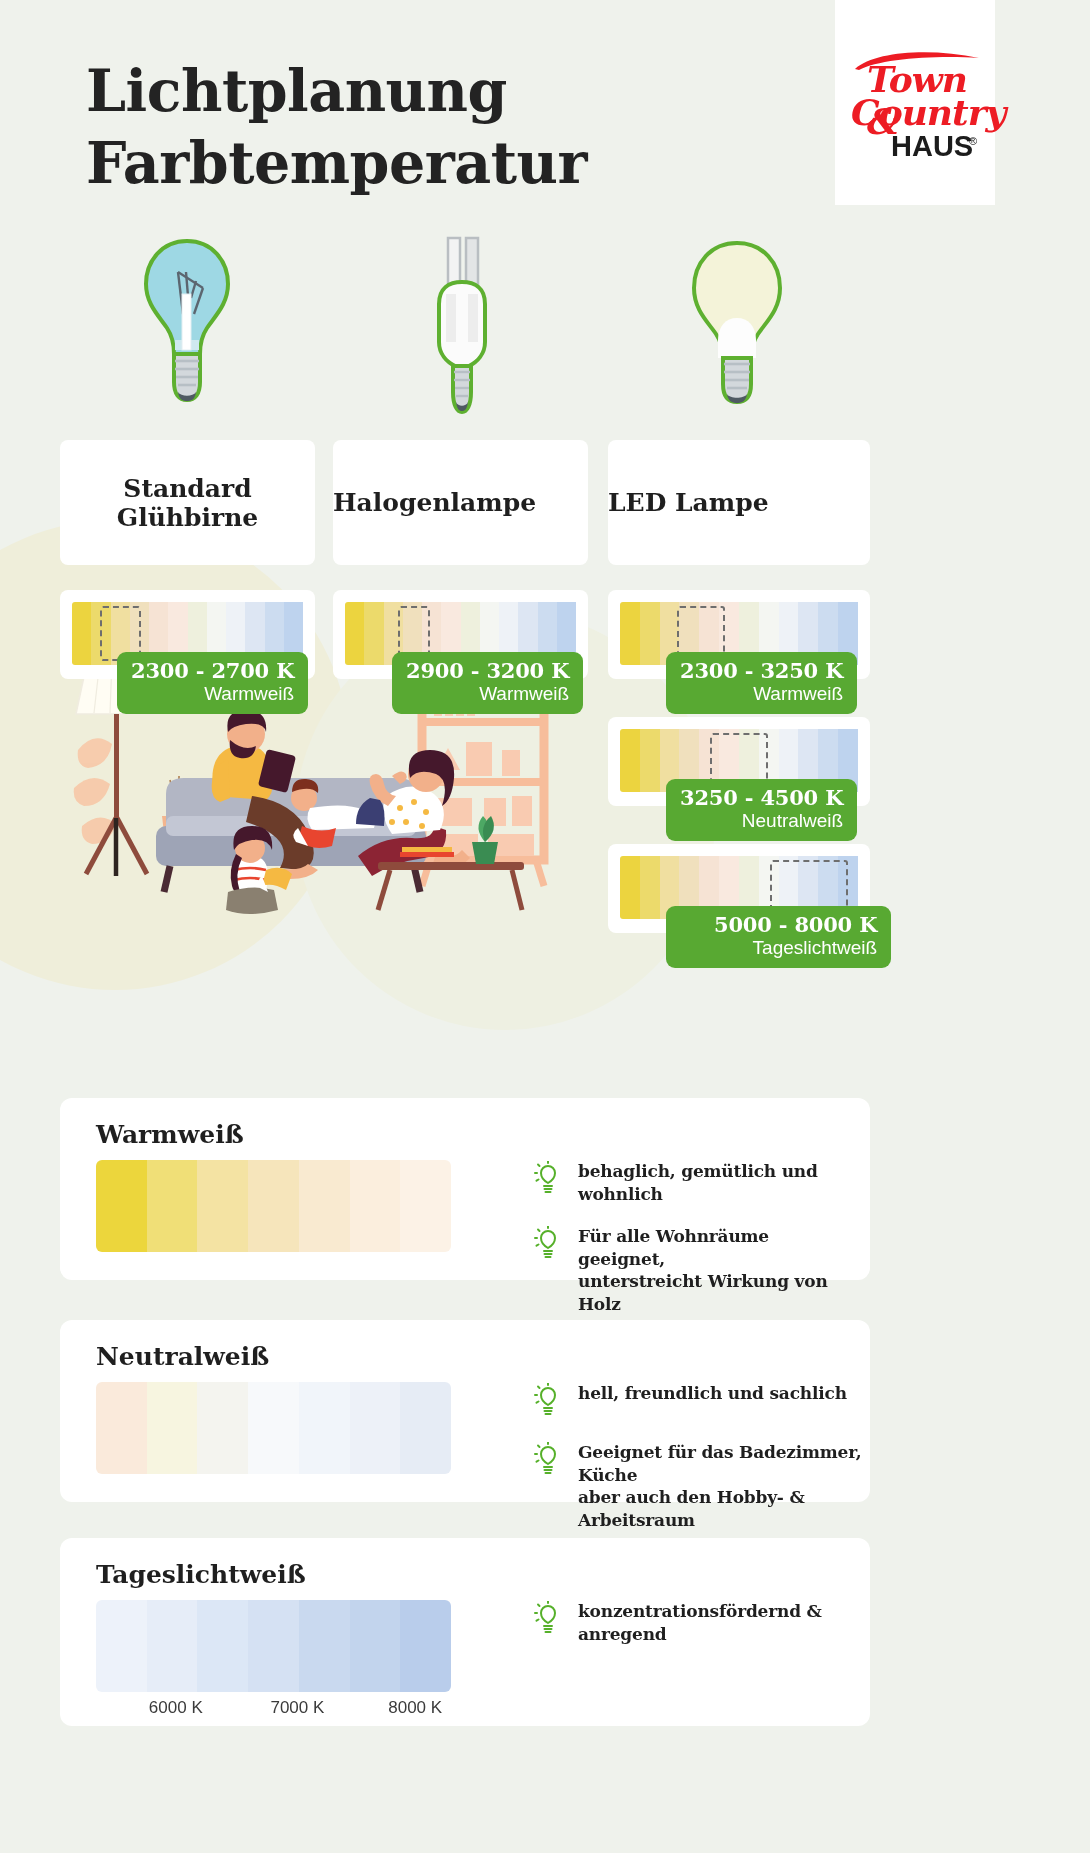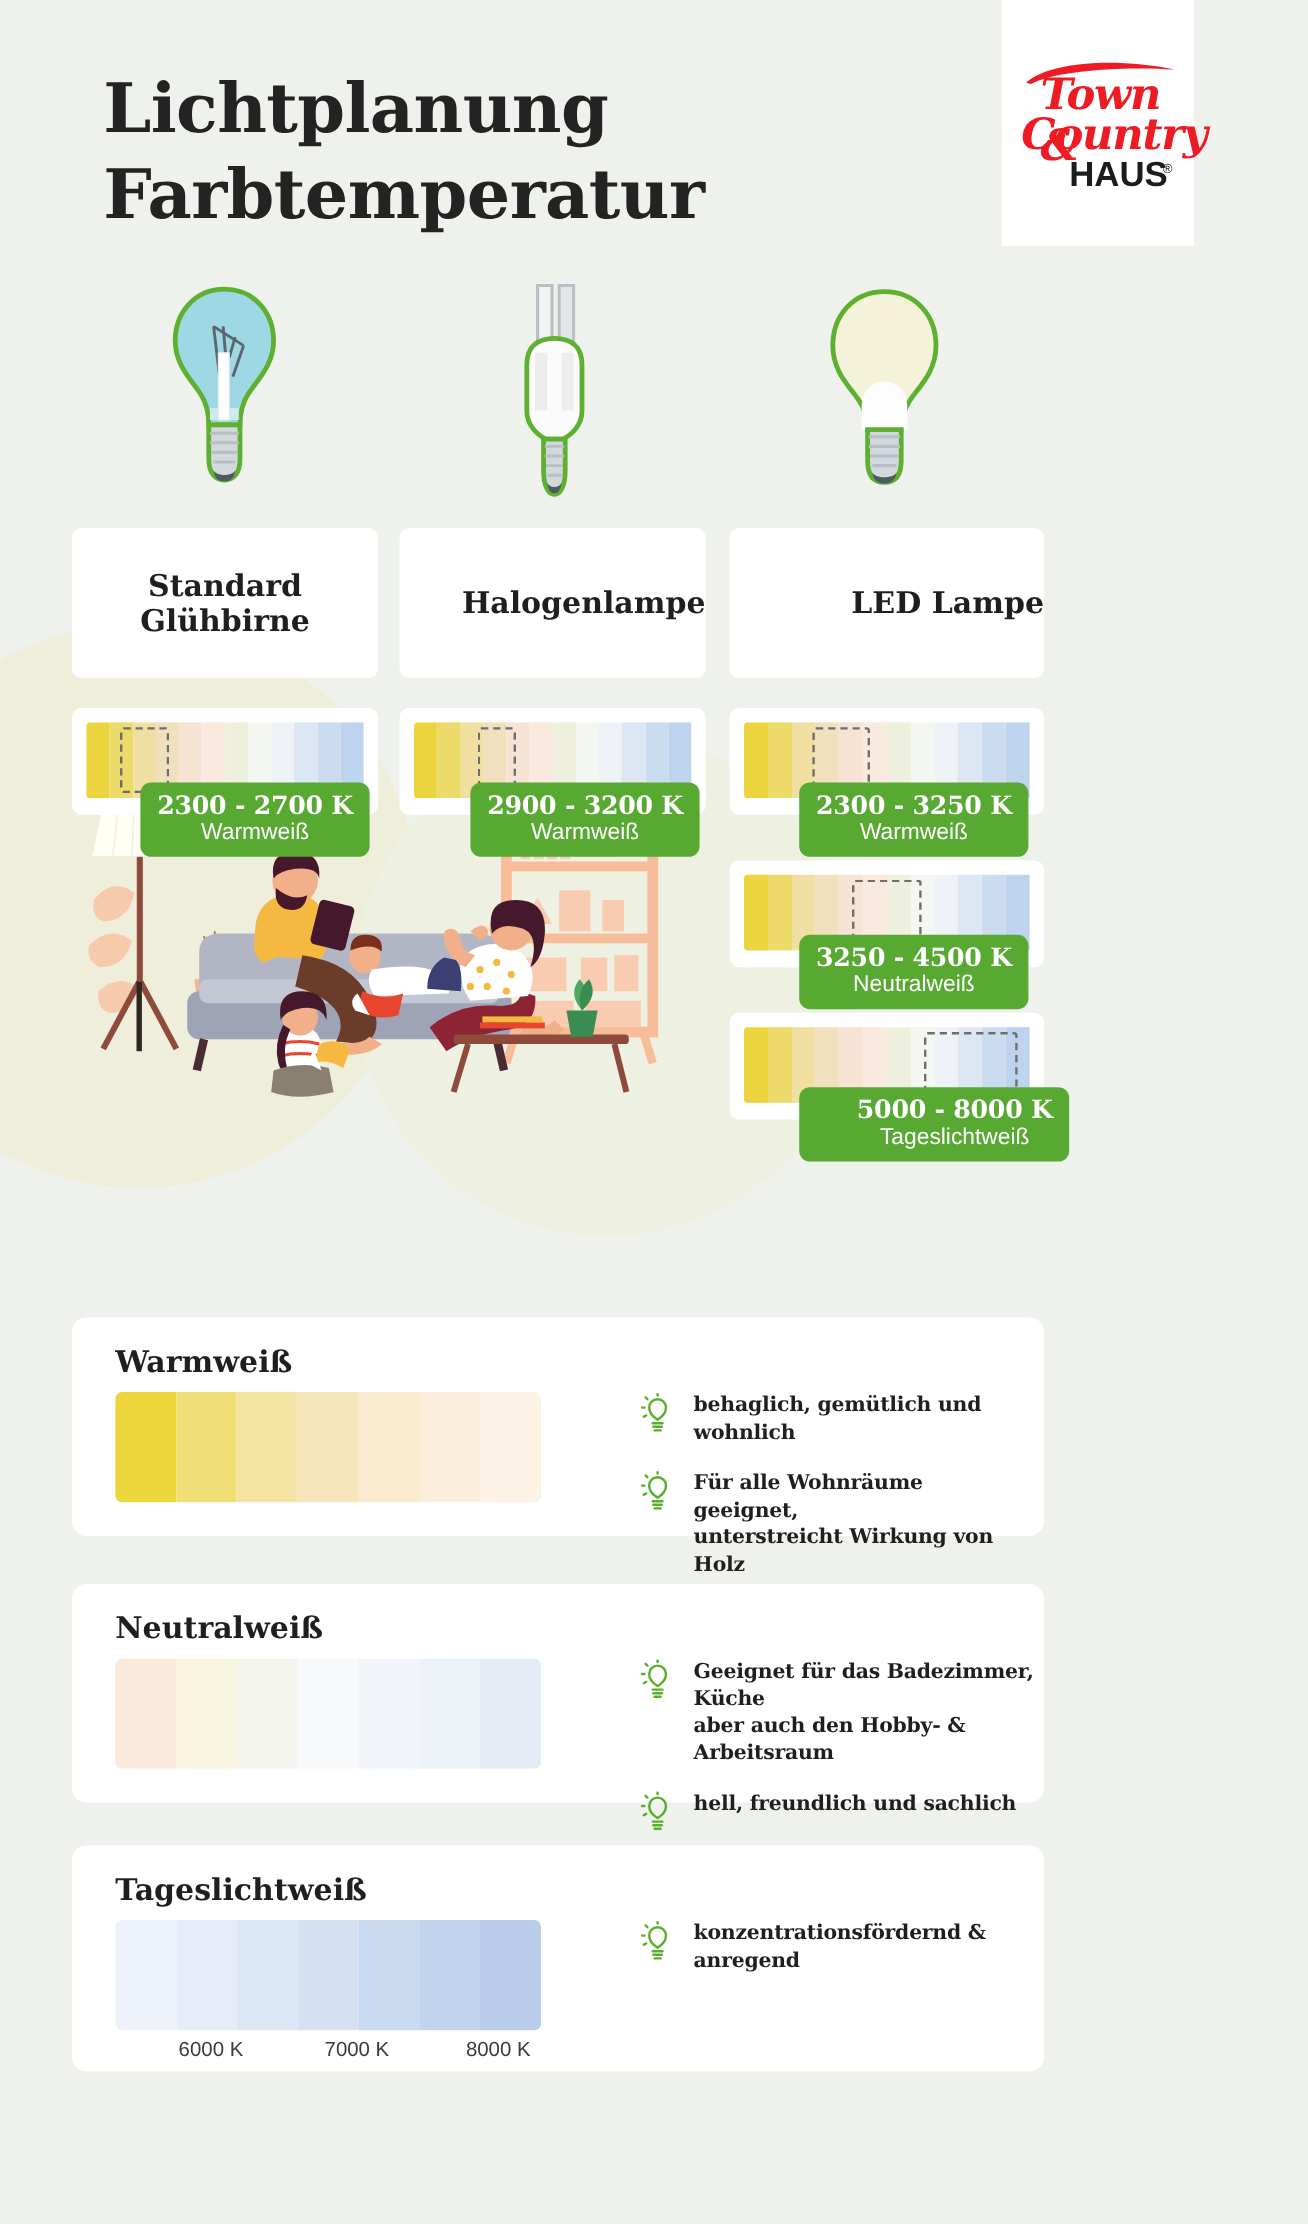--- a/index.html
+++ b/index.html
@@ -67,21 +67,21 @@
 
   
   .bulbs { position: absolute; left: 0; top: 0; width: 1090px; z-index: 4; }
   .bulb-wrap { position: absolute; }
 
   
   .lamp-cards { position: absolute; left: 0; top: 440px; width: 1090px; z-index: 3; }
   .lamp-card {
     position: absolute; top: 0;
     height: 125px; background: #ffffff; border-radius: 8px;
-    display: flex; align-items: center; justify-content: flex-end;
+    display: flex; align-items: center; justify-content: flex-start;
   }
   .lamp-card-title {
     font-family: "DejaVu Serif", "Liberation Serif", serif;
     font-weight: bold; font-size: 25px; color: #1f1f1f;
     text-align: center;
   }
 
   
   .strip-card {
     position: absolute;
@@ -98,21 +98,21 @@
   .strip .band:last-child { border-top-right-radius: 3px; border-bottom-right-radius: 3px; }
   .sel-box {
     position: absolute; top: 4px; height: 55px;
     border: 2.5px dashed #6e6e6e; border-radius: 3px;
     box-sizing: border-box;
   }
   .kelvin-badge {
     position: absolute;
     background: #58a932; border-radius: 9px;
     padding: 7px 14px 9px 14px;
-    text-align: center; color: #ffffff; z-index: 6;
+    text-align: right; color: #ffffff; z-index: 6;
     white-space: nowrap;
   }
   .kelvin-badge .kb-range {
     font-family: "DejaVu Serif", "Liberation Serif", serif;
     font-weight: bold; font-size: 21px; line-height: 1.12;
     letter-spacing: -0.2px;
   }
   .kelvin-badge .kb-name {
     font-family: "Liberation Sans", sans-serif;
     font-size: 19px; line-height: 1.2; font-weight: normal;
@@ -572,39 +572,39 @@
               <path d="M10 25 h8"></path>
                 <path d="M10.5 28 h7"></path>
                 <path d="M11.5 31 h5"></path>
               <path d="M14 2 v-1.5"></path>
               <path d="M3 12 h-2"></path>
               <path d="M5.5 5 l-1.5 -1.5"></path>
               <path d="M4.5 18.5 l-2 1.2"></path>
             </g>
           </svg>
         </span>
-        <span class="bullet-text">Geeignet für das Badezimmer, Küche
-aber auch den Hobby- &amp; Arbeitsraum</span>
+        <span class="bullet-text">hell, freundlich und sachlich</span>
       </div>
       <div class="bullet">
         <span class="bullet-icon">
           <svg width="28" height="34" viewBox="0 0 28 34">
             <g stroke="#56b02a" stroke-width="2" fill="none" stroke-linecap="round">
               <path d="M14 22 q-7 -4 -7 -10 a7 7 0 0 1 14 0 q0 6 -7 10 z"></path>
               <path d="M10 25 h8"></path>
                 <path d="M10.5 28 h7"></path>
                 <path d="M11.5 31 h5"></path>
               <path d="M14 2 v-1.5"></path>
               <path d="M3 12 h-2"></path>
               <path d="M5.5 5 l-1.5 -1.5"></path>
               <path d="M4.5 18.5 l-2 1.2"></path>
             </g>
           </svg>
         </span>
-        <span class="bullet-text">hell, freundlich und sachlich</span>
+        <span class="bullet-text">Geeignet für das Badezimmer, Küche
+aber auch den Hobby- &amp; Arbeitsraum</span>
       </div>
     </div>
   </div>
 
   <div class="info-panel" style="top:1538px; height:188px;">
     <div class="info-title">Tageslichtweiß</div>
     <div class="info-strip">
         <div class="band" style="background: rgb(237, 242, 250);"></div>
         <div class="band" style="background: rgb(230, 237, 248);"></div>
         <div class="band" style="background: rgb(220, 231, 246);"></div>

